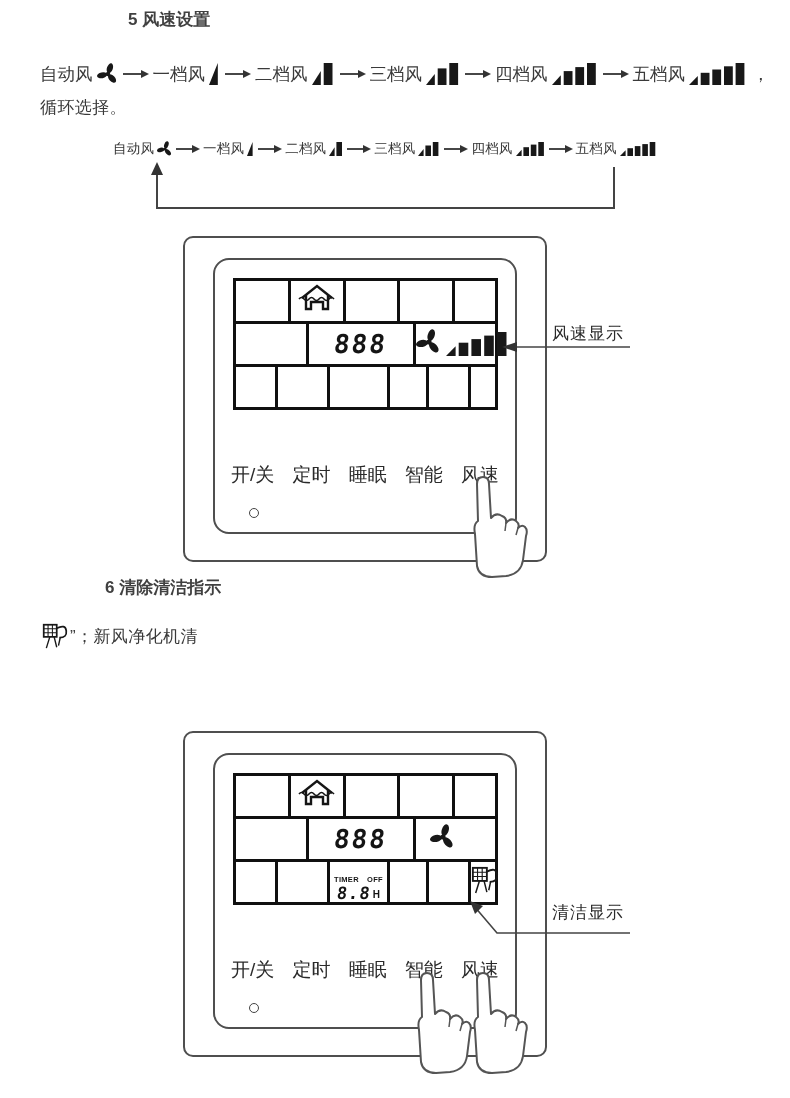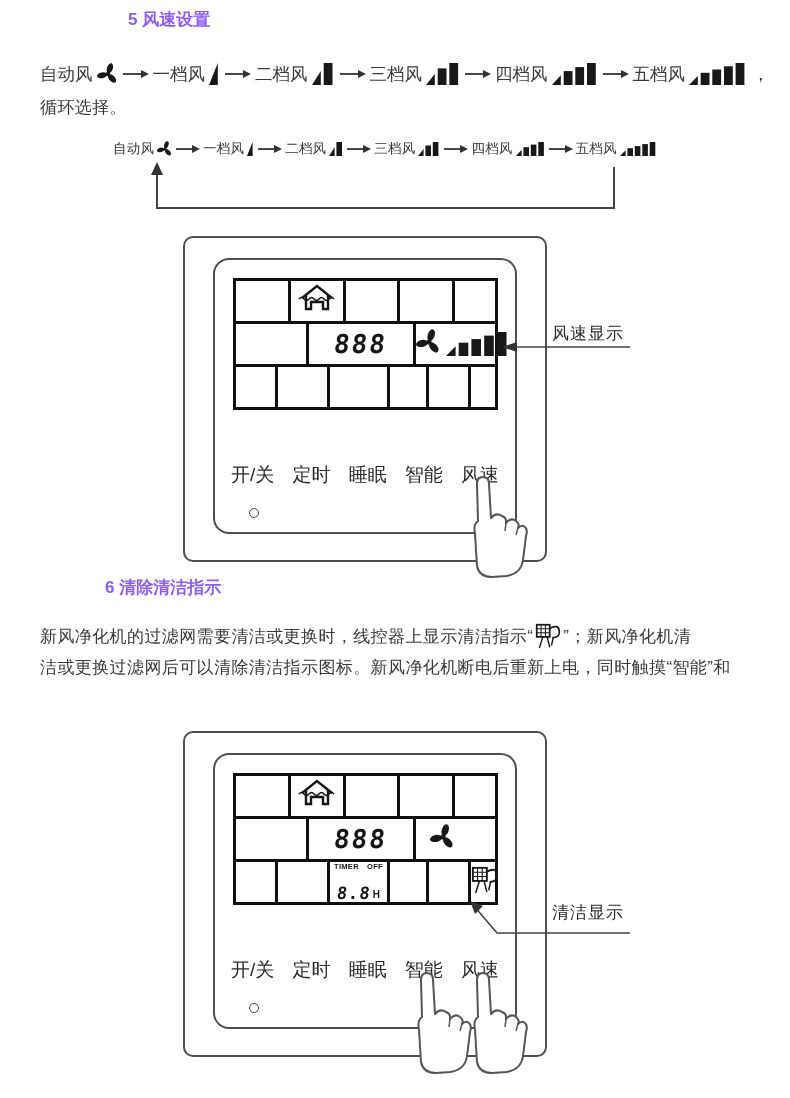--- a/index.html
+++ b/index.html
@@ -1,38 +1,38 @@
 <!DOCTYPE html>
 <html><head>
 <meta charset="utf-8">
 <style>
   html,body{margin:0;padding:0;background:#fff;}
   .page{position:relative;width:790px;height:1098px;background:#fff;overflow:hidden;
         font-family:"Liberation Sans","DejaVu Sans",sans-serif;color:#3a3a3a;}
   .abs{position:absolute;}
   .nowrap{white-space:nowrap;}
-  .h-title{font-size:17px;font-weight:bold;color:#8b5cf6;}
+  .h-title{font-size:17px;font-weight:bold;color:#404040;}
   .body-text{font-size:17px;letter-spacing:0.4px;color:#3a3a3a;}
   .seq-row{display:flex;align-items:center;gap:4px;}
   .seq-label{white-space:nowrap;}
   .seq-icon{display:inline-flex;align-items:center;}
   .bars{display:inline-flex;align-items:flex-end;}
   .diag-row{display:flex;align-items:center;gap:3px;font-size:13.5px;color:#333;letter-spacing:0.2px;}
   
   .panel{position:absolute;left:183px;width:360px;height:322px;border:2px solid #4f4f4f;border-radius:10px;background:#fff;}
   .panel-inner{position:absolute;left:28px;top:20px;width:300px;height:272px;border:2px solid #4f4f4f;border-radius:16px;}
   .lcd{position:absolute;left:48px;top:40px;width:259px;border:3px solid #101010;}
   .lcd-row{display:flex;height:40px;}
   .lcd-row.sep{border-bottom:3px solid #101010;}
   .lcd-cell{border-right:3px solid #101010;display:flex;align-items:center;justify-content:center;position:relative;}
   .lcd-cell:last-child{border-right:none;}
   .seg7{font-family:"DejaVu Sans Mono",monospace;font-weight:bold;color:#141414;
         transform:skewX(-7deg);font-size:26px;letter-spacing:2px;line-height:1;}
   .seg7.small{font-size:17px;letter-spacing:1px;}
-  .timer-cell{flex-direction:column;justify-content:space-between;gap:1px;}
+  .timer-cell{flex-direction:column;justify-content:flex-end;gap:1px;}
   .timer-top{display:flex;justify-content:space-between;width:86%;font-size:7.5px;font-weight:bold;color:#141414;letter-spacing:0.3px;}
   .timer-main{display:flex;align-items:flex-end;gap:2px;}
   .timer-unit{font-size:10px;font-weight:bold;color:#141414;line-height:1.4;}
   .btn-row{position:absolute;left:46px;right:46px;top:224px;display:flex;justify-content:space-between;
            font-family:Liberation Sans, sans-serif;font-size:19px;color:#2a2a2a;}
   .led{position:absolute;left:64px;top:270px;width:8px;height:8px;border:1.5px solid #444;border-radius:50%;background:#fff;}
   .callout{font-family:"Liberation Serif","DejaVu Serif",serif;font-size:17px;color:#2a2a2a;letter-spacing:1px;white-space:nowrap;}
   .overlay{position:absolute;left:0;top:0;pointer-events:none;}
   .z5{z-index:5;} .z6{z-index:6;}
   .fan-in-cell{display:flex;align-items:center;gap:4px;}
@@ -276,34 +276,32 @@
       <span>智能</span>
       <span>风速</span>
     </div>
     <div class="led"></div>
   </div>
 
   <div class="abs callout" style="left:552px;top:310px;margin-top:12px;">风速显示</div>
 
   <div class="abs h-title" style="left:105px;top:576px;">6 清除清洁指示</div>
   <div class="abs body-text" style="left:40px;top:622px;display:flex;align-items:center;white-space:nowrap;">
-    <span>新风净化机的过滤网需要清洁或更换时，线控器上显示清洁指示“</span>
     <span style="display:inline-flex;margin:0 2px;">
         <svg width="26" height="28" viewBox="0 0 30 32">
     <g fill="none" stroke="#181818" stroke-width="2">
       <rect x="2" y="3" width="15" height="14"></rect>
       <path d="M7 3 V17 M12 3 V17 M2 7.7 H17 M2 12.3 H17" stroke-width="1.2"></path>
       <path d="M17 7 q10 -5 11 3 q1 8 -8 8"></path>
       <path d="M9 17 L5 30 M14 17 L17 29 M21 18 L19 27" stroke-width="1.6"></path>
     </g>
         </svg>
       </span>
     <span>”；新风净化机清</span>
   </div>
-  <div class="abs body-text nowrap" style="left:40px;top:656px;">洁或更换过滤网后可以清除清洁指示图标。新风净化机断电后重新上电，同时触摸“智能”和</div>
 
   <div class="panel" style="top:731px;">
     <div class="panel-inner"></div>
     <div class="lcd">
       <div class="lcd-row sep">
         <div class="lcd-cell" style="flex:0 0 20%;"></div>
         <div class="lcd-cell" style="flex:0 0 20%;">
           <span><svg width="38" height="32" viewBox="0 0 38 32">
     <g fill="none" stroke="#151515" stroke-width="2.4">
       <path d="M4 15 L19 3 L34 15"></path>

